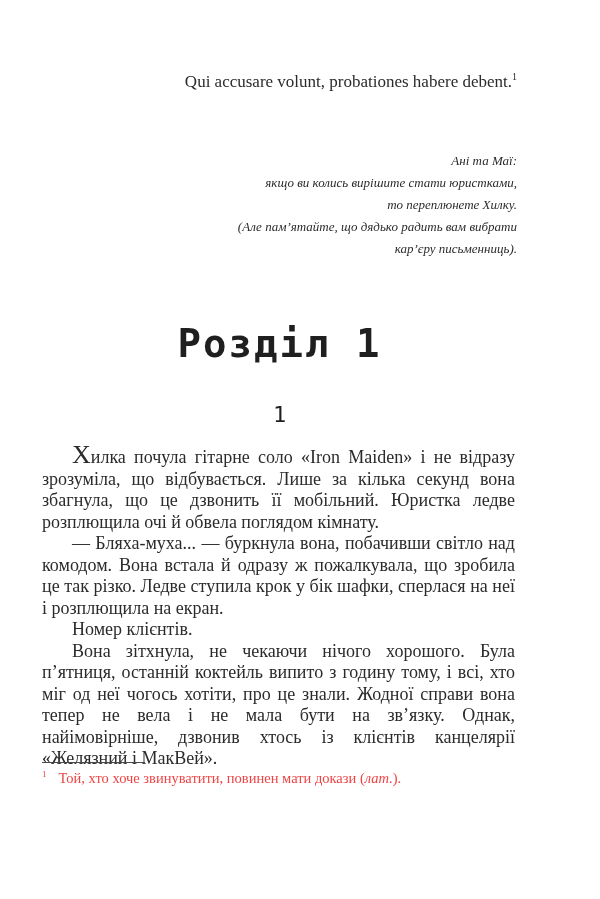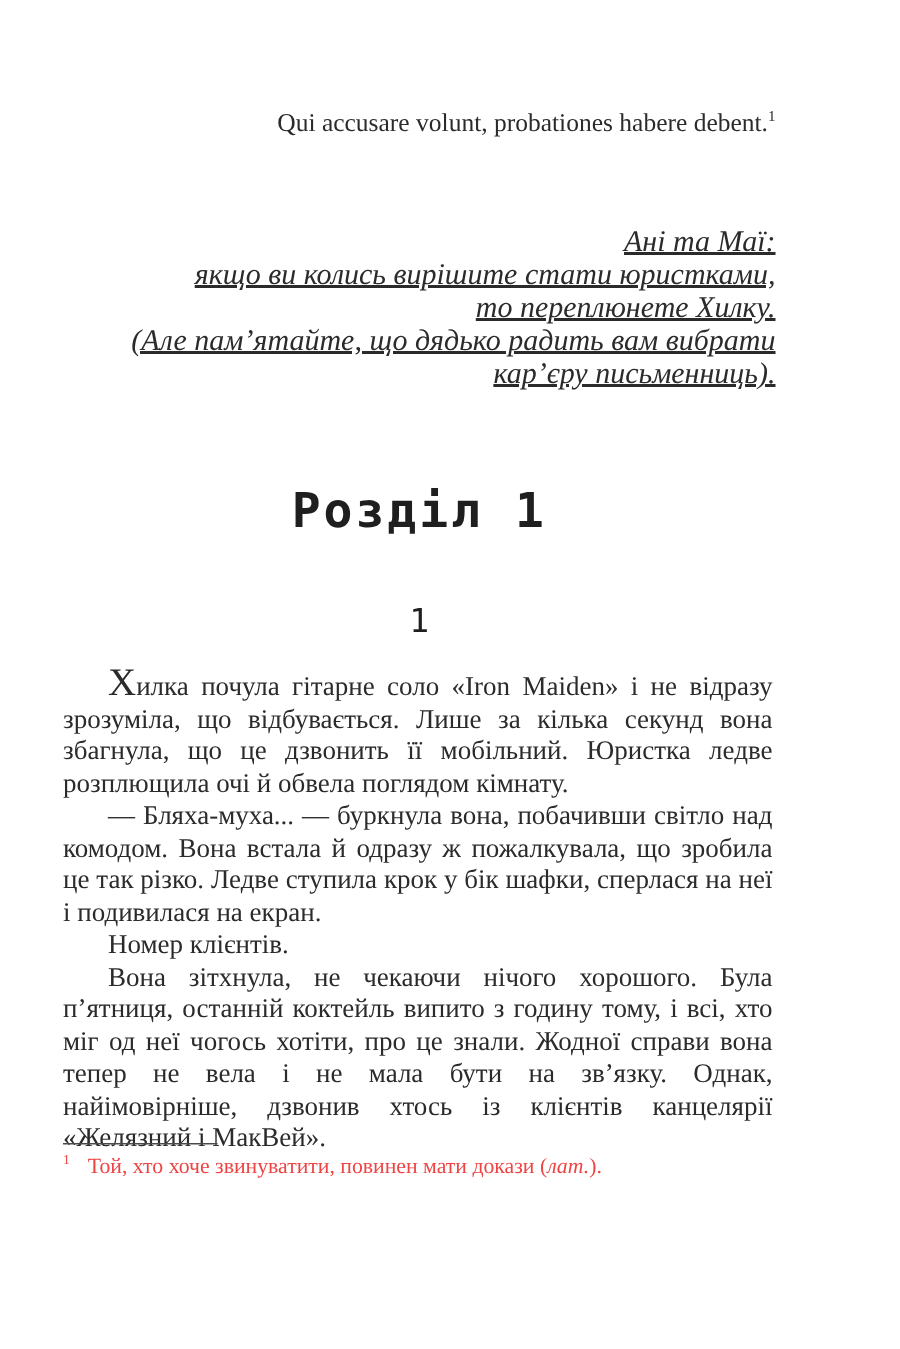--- a/index.html
+++ b/index.html
@@ -34,35 +34,34 @@
     font-style: italic;
   }
   
   .dedication {
     position: absolute;
     top: 150px;
     left: 48px;
     right: 83px;
     text-align: right;
     font-style: italic;
-    font-size: 20px;
+    font-size: 13px;
     line-height: 22px;
-    text-decoration: underline;
   }
   
   .chapter-title {
     position: absolute;
     top: 321px;
     left: 42px;
     right: 83px;
     margin: 0;
     text-align: center;
     font-family: "DejaVu Sans Mono", monospace;
     font-weight: bold;
-    font-size: 32px;
+    font-size: 39px;
     letter-spacing: 2px;
     color: #1f1f1f;
   }
   .section-number {
     position: absolute;
     top: 402px;
     left: 42px;
     right: 83px;
     text-align: center;
     font-family: "DejaVu Sans Mono", monospace;
@@ -139,21 +138,21 @@
     <div>(Але пам’ятайте, що дядько радить вам вибрати</div>
     <div>кар’єру письменниць).</div>
   </div>
 
   <h1 class="chapter-title">Розділ 1</h1>
 
   <div class="section-number">1</div>
 
   <div class="body-text">
     <p class="para"><span class="initial-letter">Х</span><span>илка почула гітарне соло «Iron Maiden» і не відразу зрозуміла, що відбувається. Лише за кілька секунд вона збагнула, що це дзвонить її мобільний. Юристка ледве розплющила очі й обвела поглядом кімнату.</span></p>
-    <p class="para">— Бляха-муха... — буркнула вона, побачивши світло над комодом. Вона встала й одразу ж пожалкувала, що зробила це так різко. Ледве ступила крок у бік шафки, сперлася на неї і подивилася на екран.</p>
+    <p class="para">— Бляха-муха... — буркнула вона, побачивши світло над комодом. Вона встала й одразу ж пожалкувала, що зробила це так різко. Ледве ступила крок у бік шафки, сперлася на неї і розплющила на екран.</p>
     <p class="para">Номер клієнтів.</p>
     <p class="para">Вона зітхнула, не чекаючи нічого хорошого. Була п’ятниця, останній коктейль випито з годину тому, і всі, хто міг од неї чогось хотіти, про це знали. Жодної справи вона тепер не вела і не мала бути на зв’язку. Однак, найімовірніше, дзвонив хтось із клієнтів канцелярії «Желязний і МакВей».</p>
   </div>
 
   <div class="footnote">
     <div class="footnote-rule"></div>
     <div class="footnote-text"><sup>1</sup><span>Той, хто хоче звинуватити, повинен мати докази (</span><span class="lat">лат.</span><span>).</span></div>
   </div>
 
   <div class="page-number">5</div>

